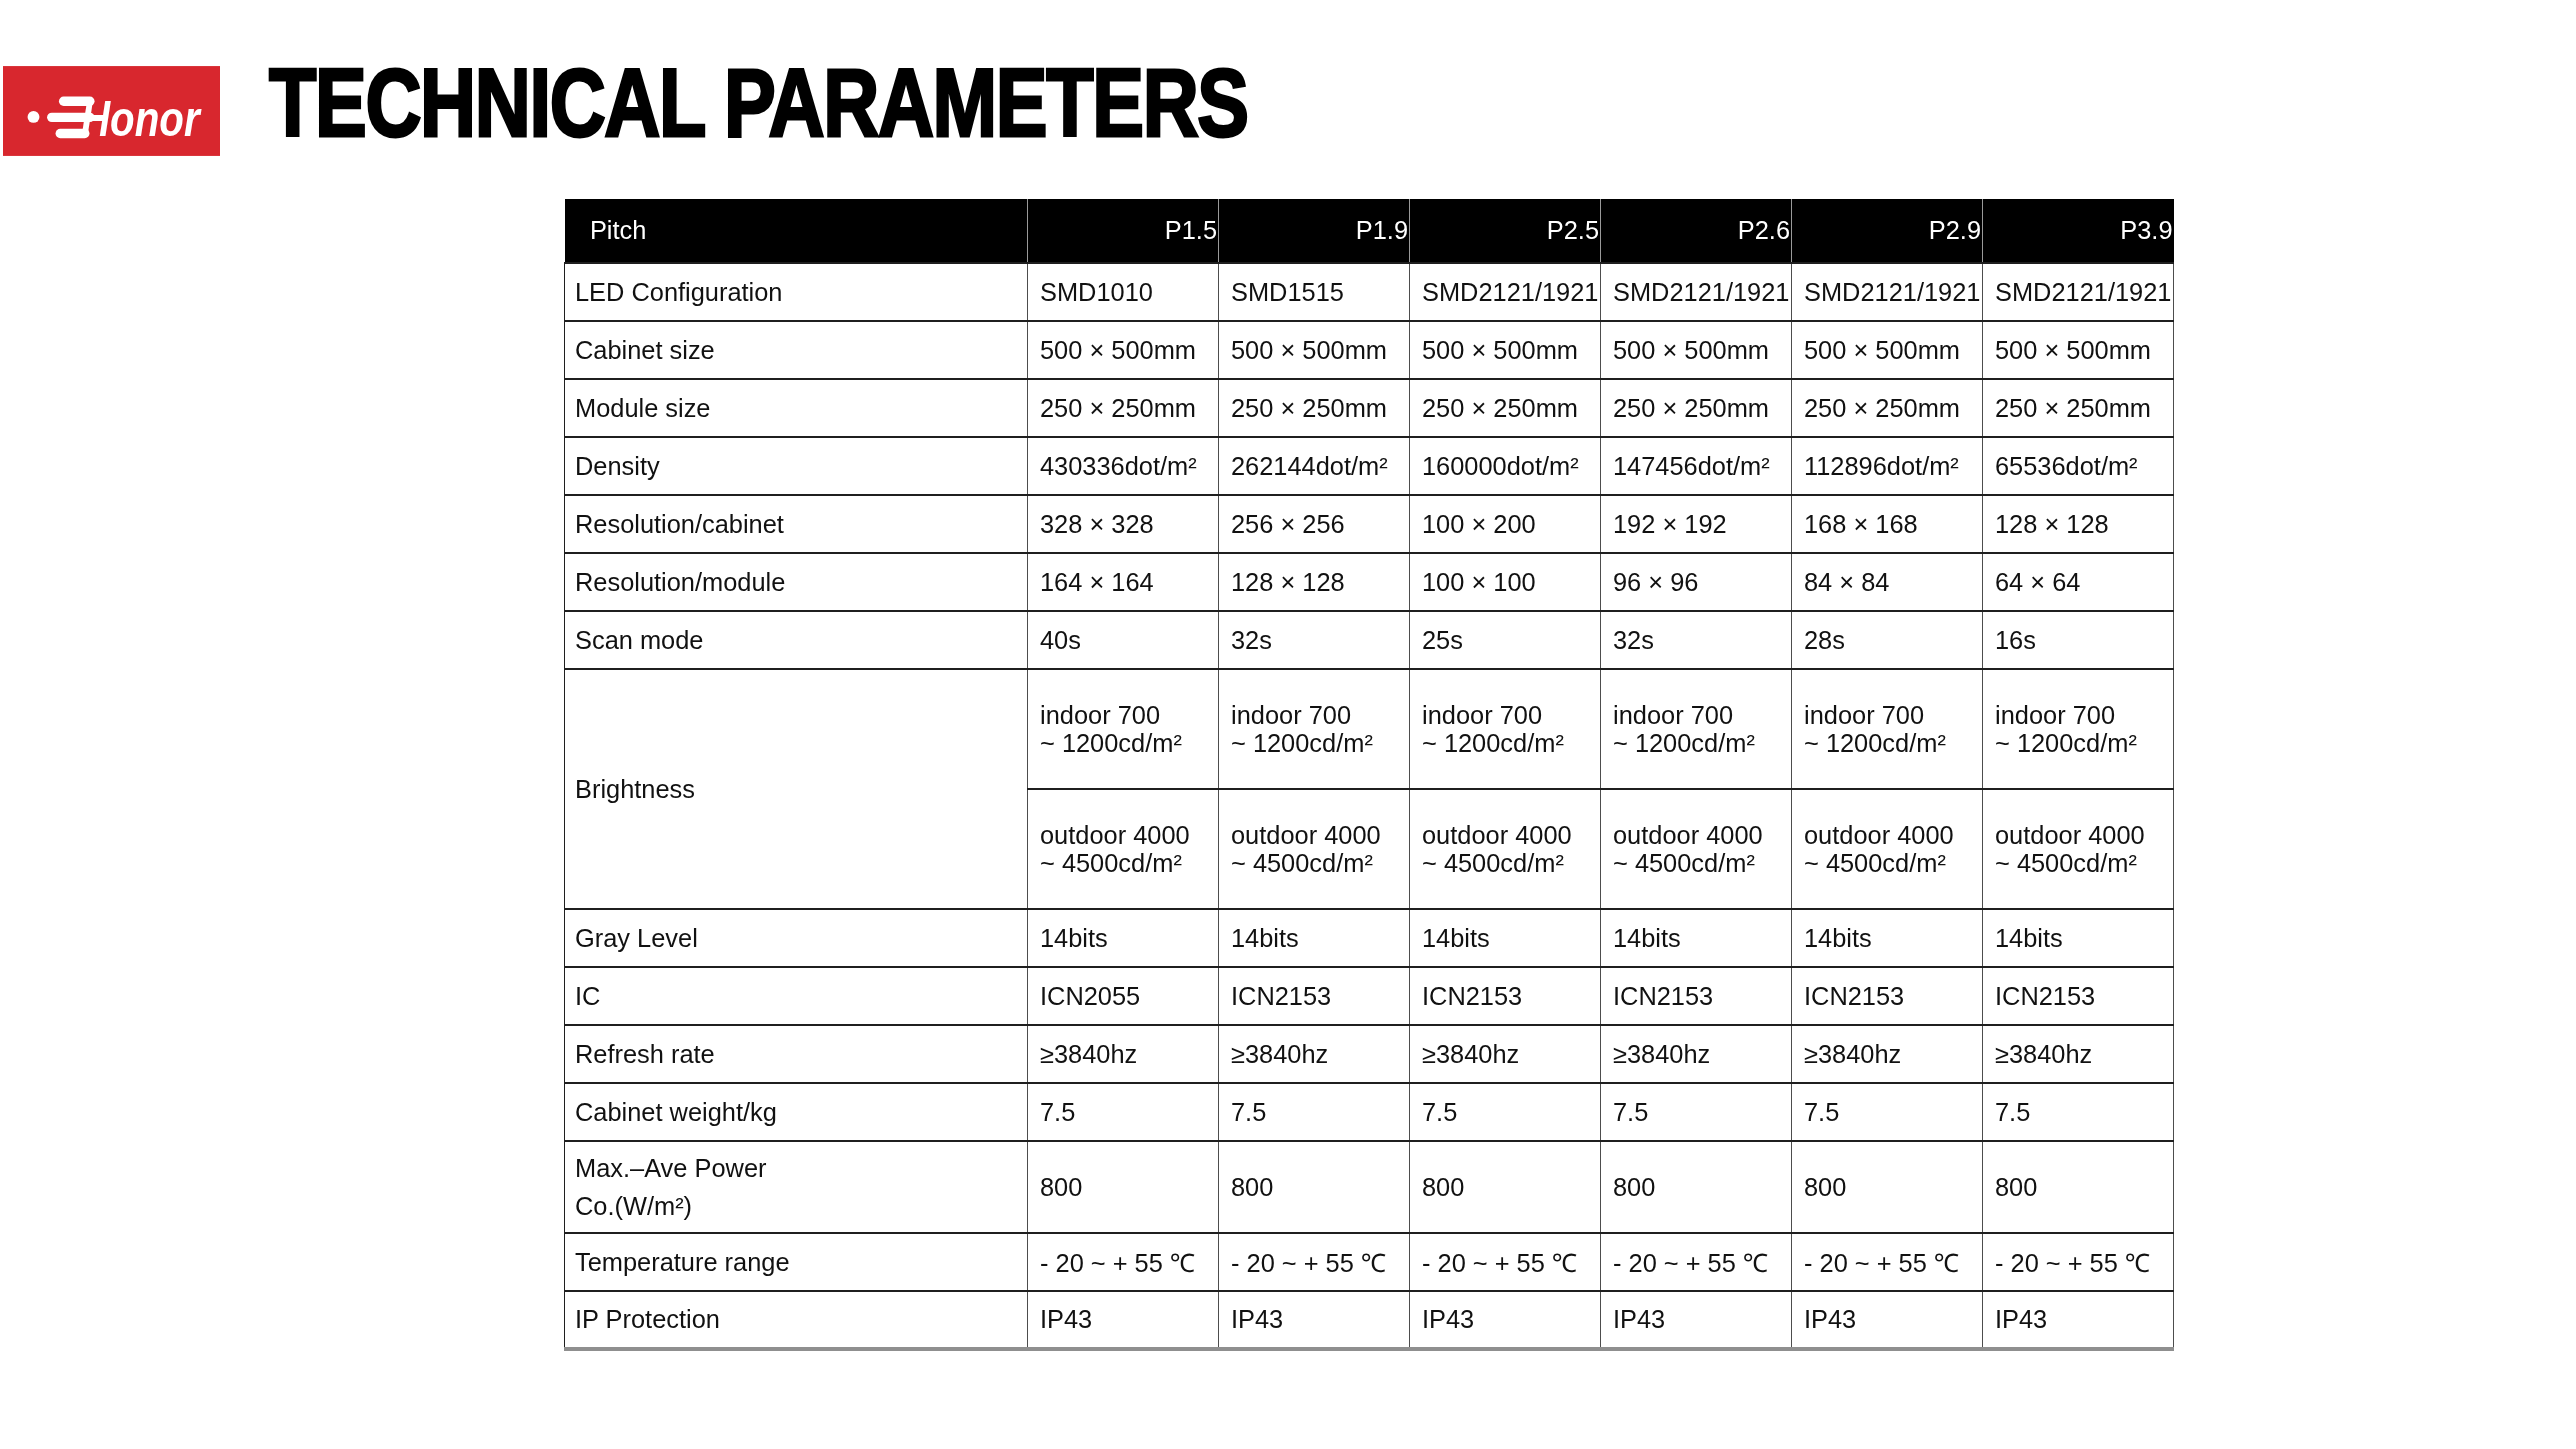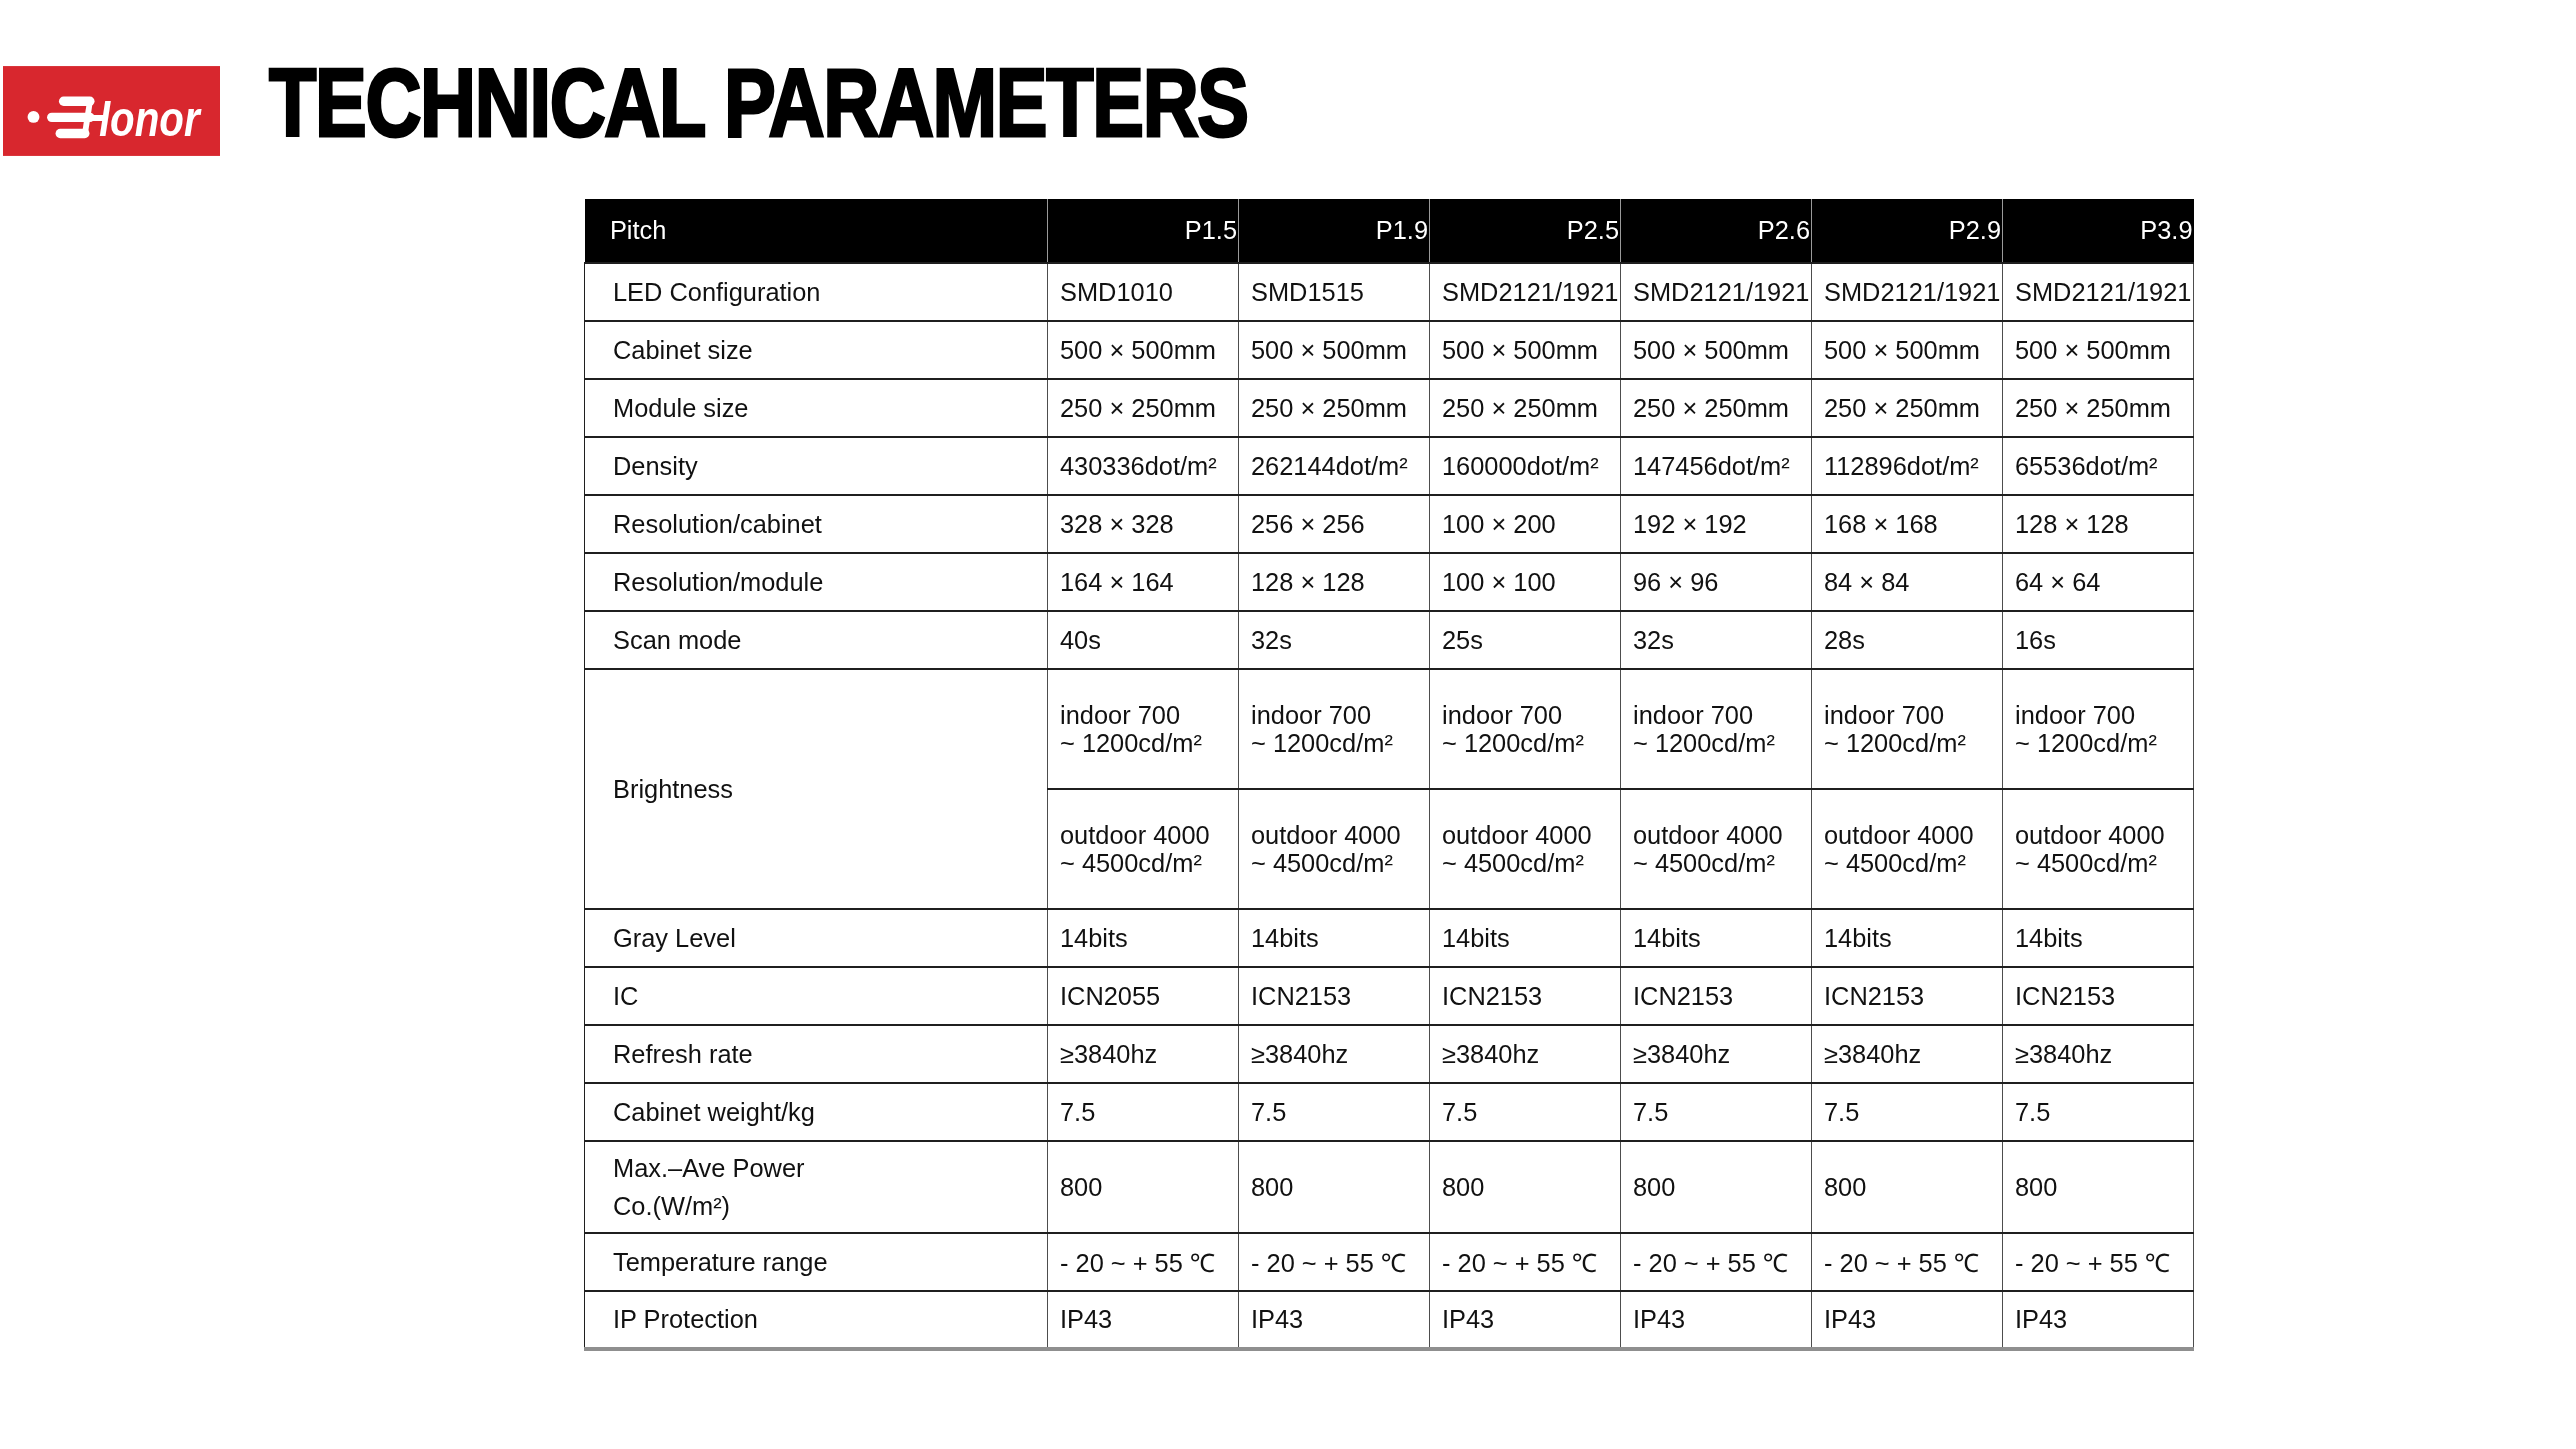--- a/index.html
+++ b/index.html
@@ -32,21 +32,20 @@
     transform-origin: left top;
     white-space: nowrap;
   }
 
   
   .table-wrap { position: absolute; left: 564px; top: 199px; }
   table.spec {
     border-collapse: collapse;
     table-layout: fixed;
     background: #fff;
-    margin-left: 20px;
   }
   table.spec col.c-label { width: 463px; }
   table.spec col.c-val   { width: 191px; }
 
   .spec th, .spec td {
     font-size: 25.4px;
     font-weight: 400;
     vertical-align: middle;
     overflow: hidden;
   }
@@ -65,21 +64,21 @@
   tr.r   { height: 58px; }
   tr.r-b { height: 120px; }
   tr.r-p { height: 92px; }
 
   .spec td {
     border-top: 2.5px solid #1f1f1f;
     border-bottom: 2.5px solid #1f1f1f;
     text-align: left;
   }
   .spec td.label {
-    padding-left: 28px;
+    padding-left: 10px;
     border-left: 1.7px solid #1f1f1f;
     white-space: pre-line;
     line-height: 1.5;
   }
   .spec td.value {
     padding-left: 12px;
     border-left: 1.7px solid #4d4d4d;
     white-space: pre-line;
   }
   .spec td.value:last-child { border-right: 1.7px solid #4d4d4d; }

